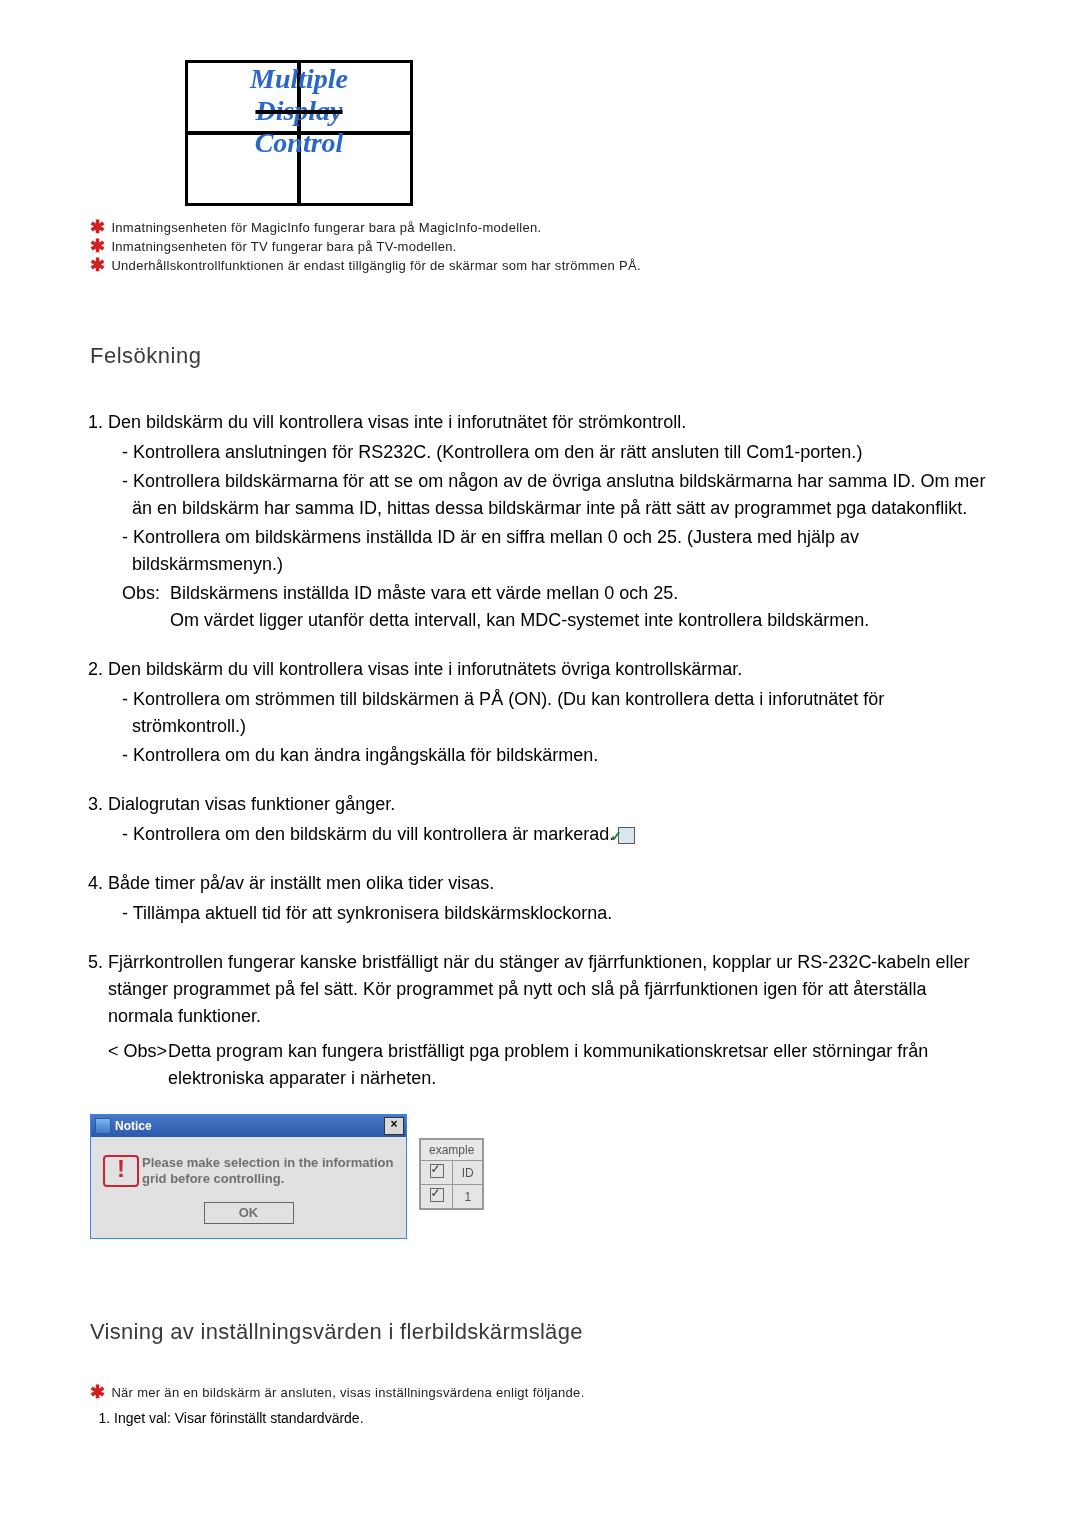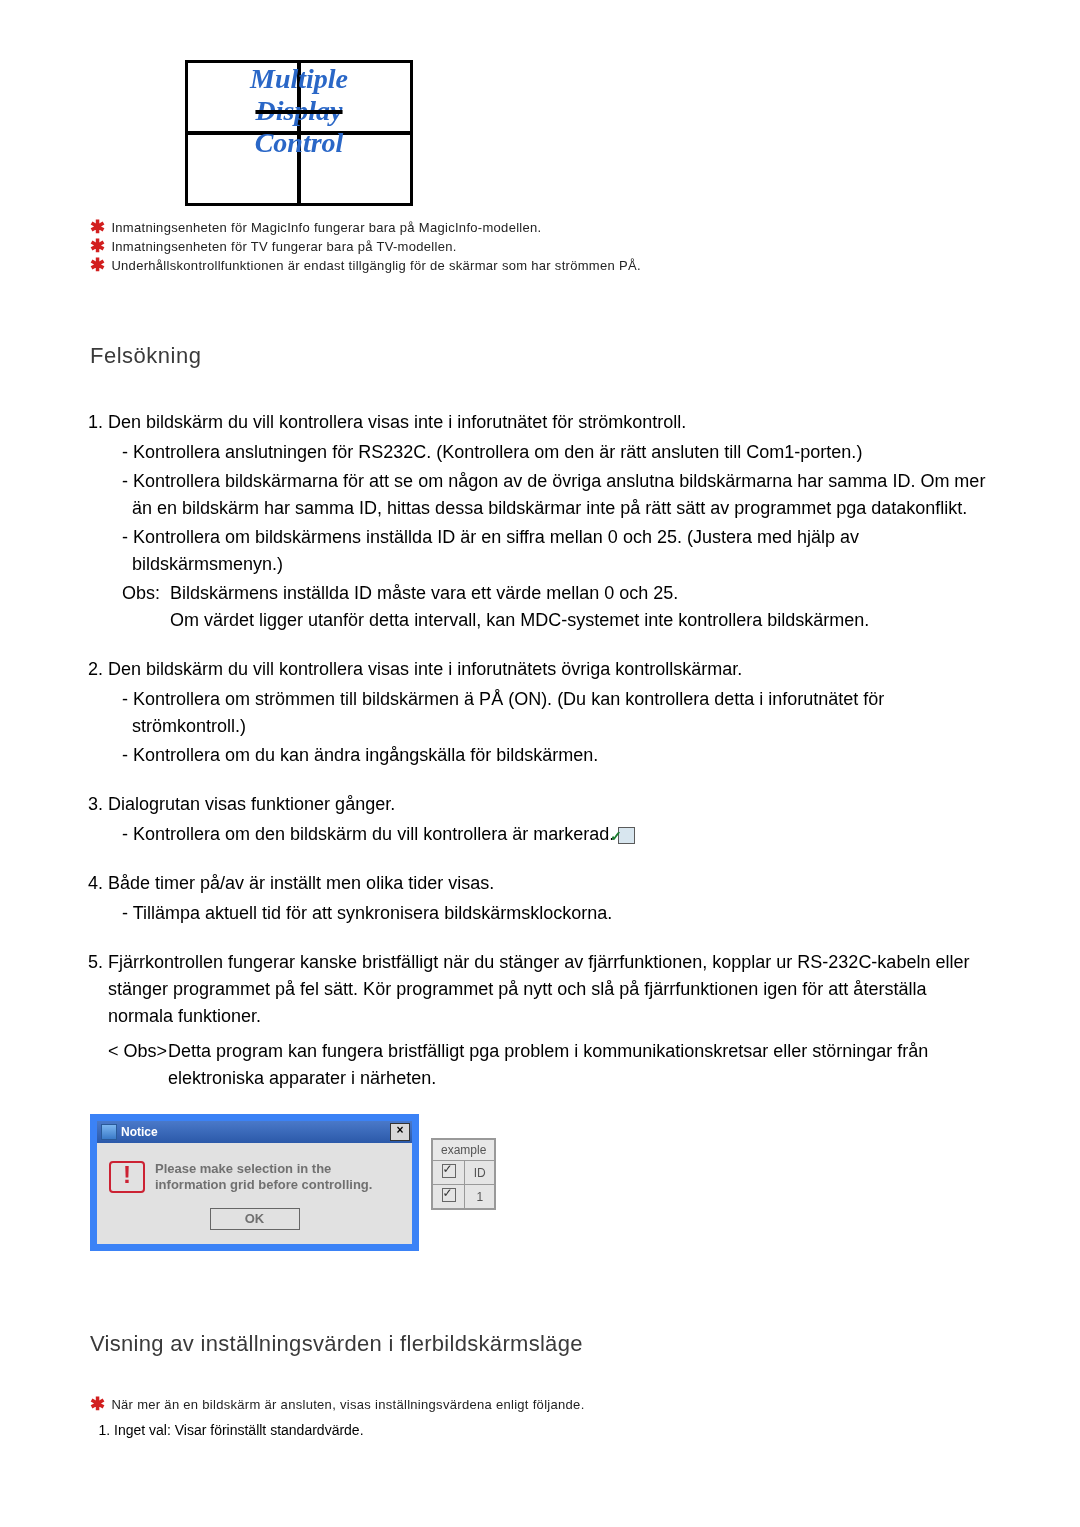--- a/index.html
+++ b/index.html
@@ -149,21 +149,21 @@
     font-weight: bold;
   }
   .notice-row {
     display: flex;
     align-items: flex-start;
     gap: 12px;
     margin-top: 6px;
   }
   .notice-dialog {
     width: 315px;
-    border: 7px solid #3b82f6;
+    border: 1px solid #3b82f6;
     background: #e1e1e1;
     font-family: Tahoma, sans-serif;
     padding-bottom: 14px;
   }
   .notice-title {
     height: 22px;
     background: linear-gradient(#4a79c9, #2b59a9);
     display: flex;
     align-items: center;
     padding: 0 2px 0 4px;
@@ -189,21 +189,21 @@
     color: #000;
     font-size: 12px;
     font-weight: bold;
     line-height: 12px;
     text-align: center;
     cursor: pointer;
   }
   .notice-body {
     display: flex;
     padding: 18px 12px 14px 12px;
-    gap: 10px;
+    gap: 3px;
   }
   .alert-icon {
     width: 32px;
     height: 28px;
     border: 2px solid #c23;
     border-radius: 4px;
     position: relative;
     flex-shrink: 0;
   }
   .alert-icon::after {

